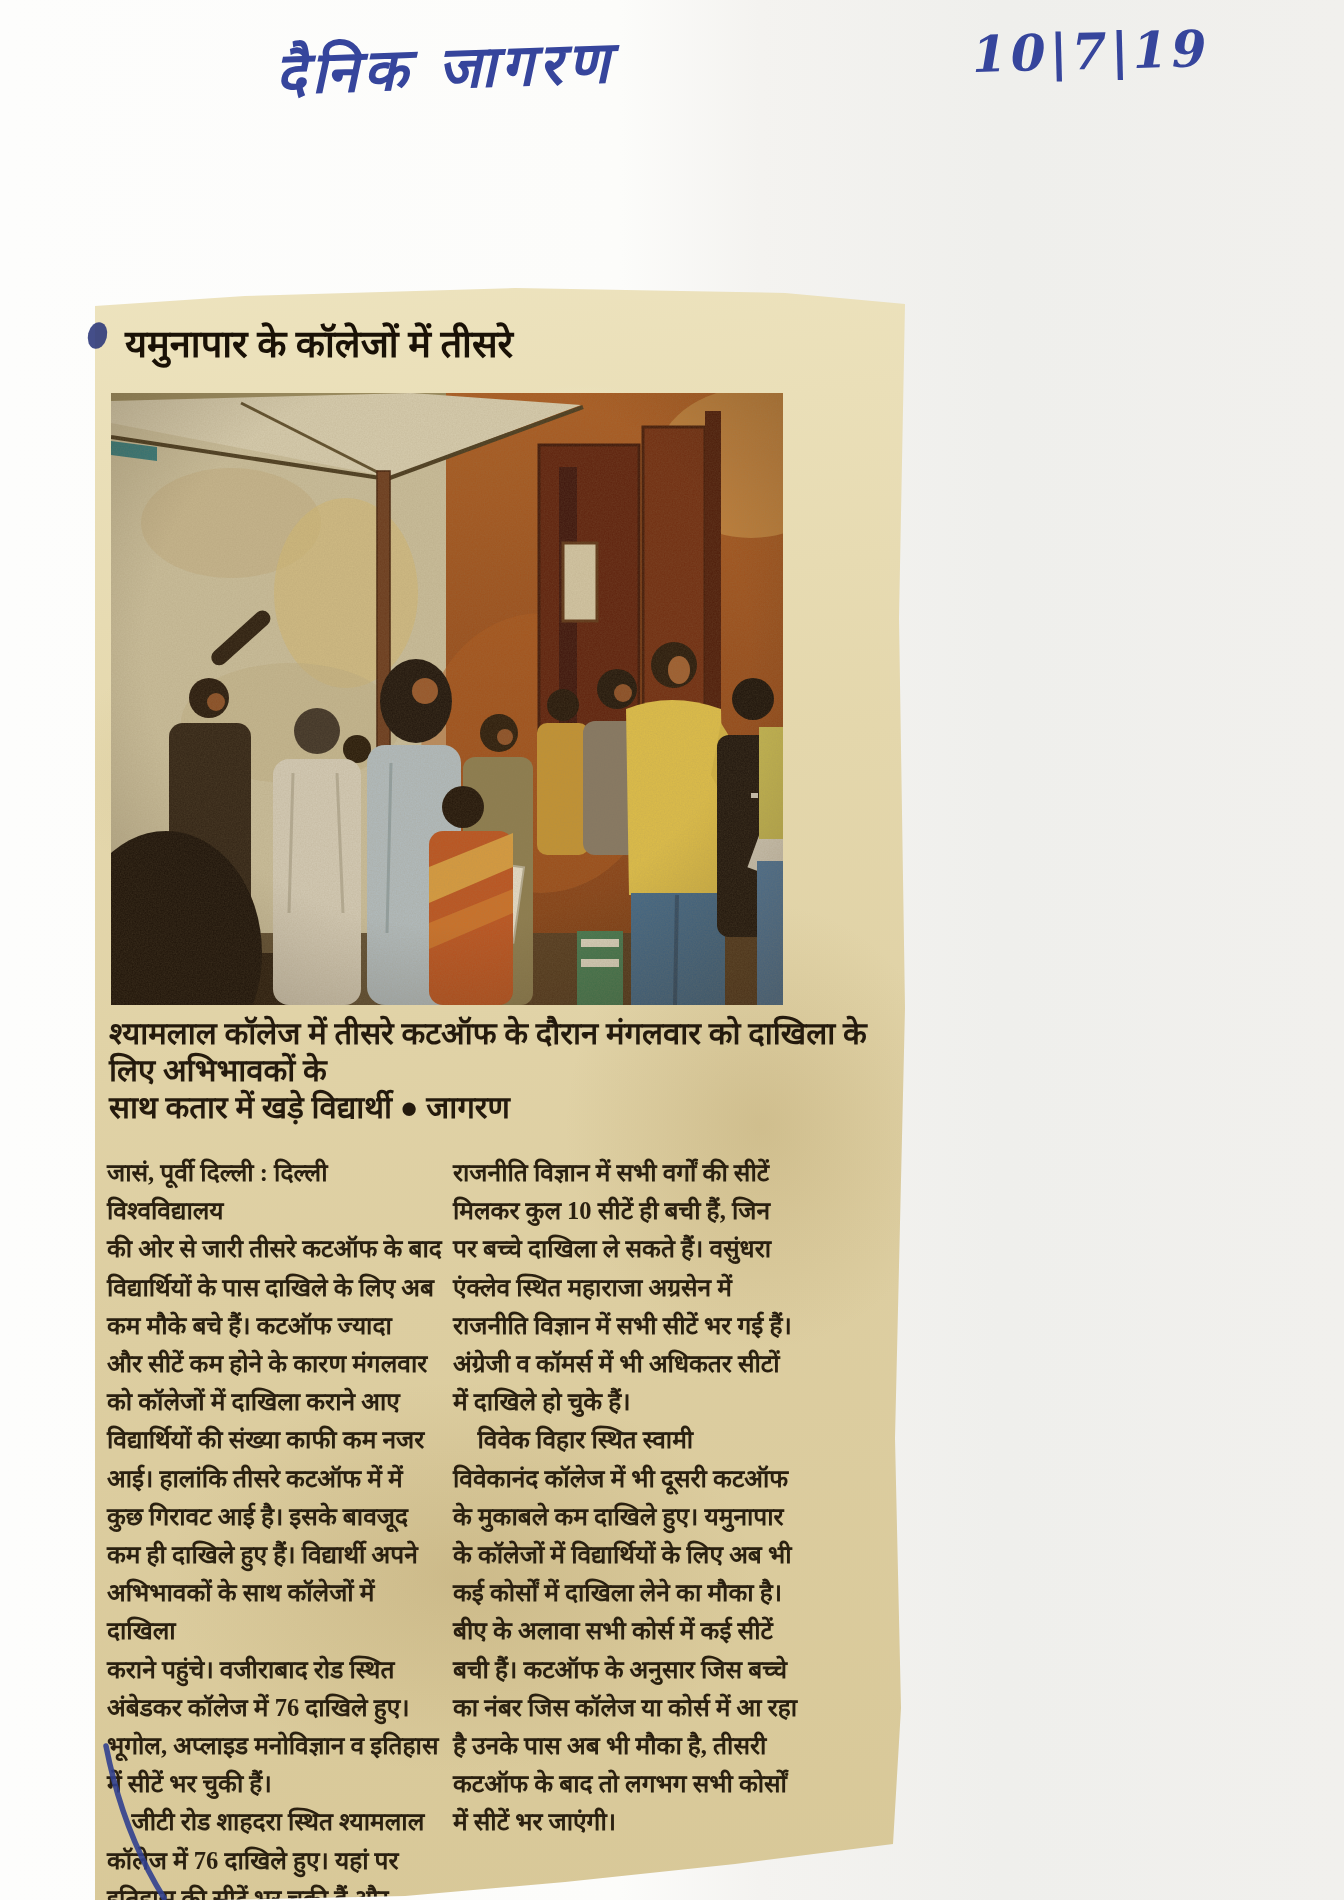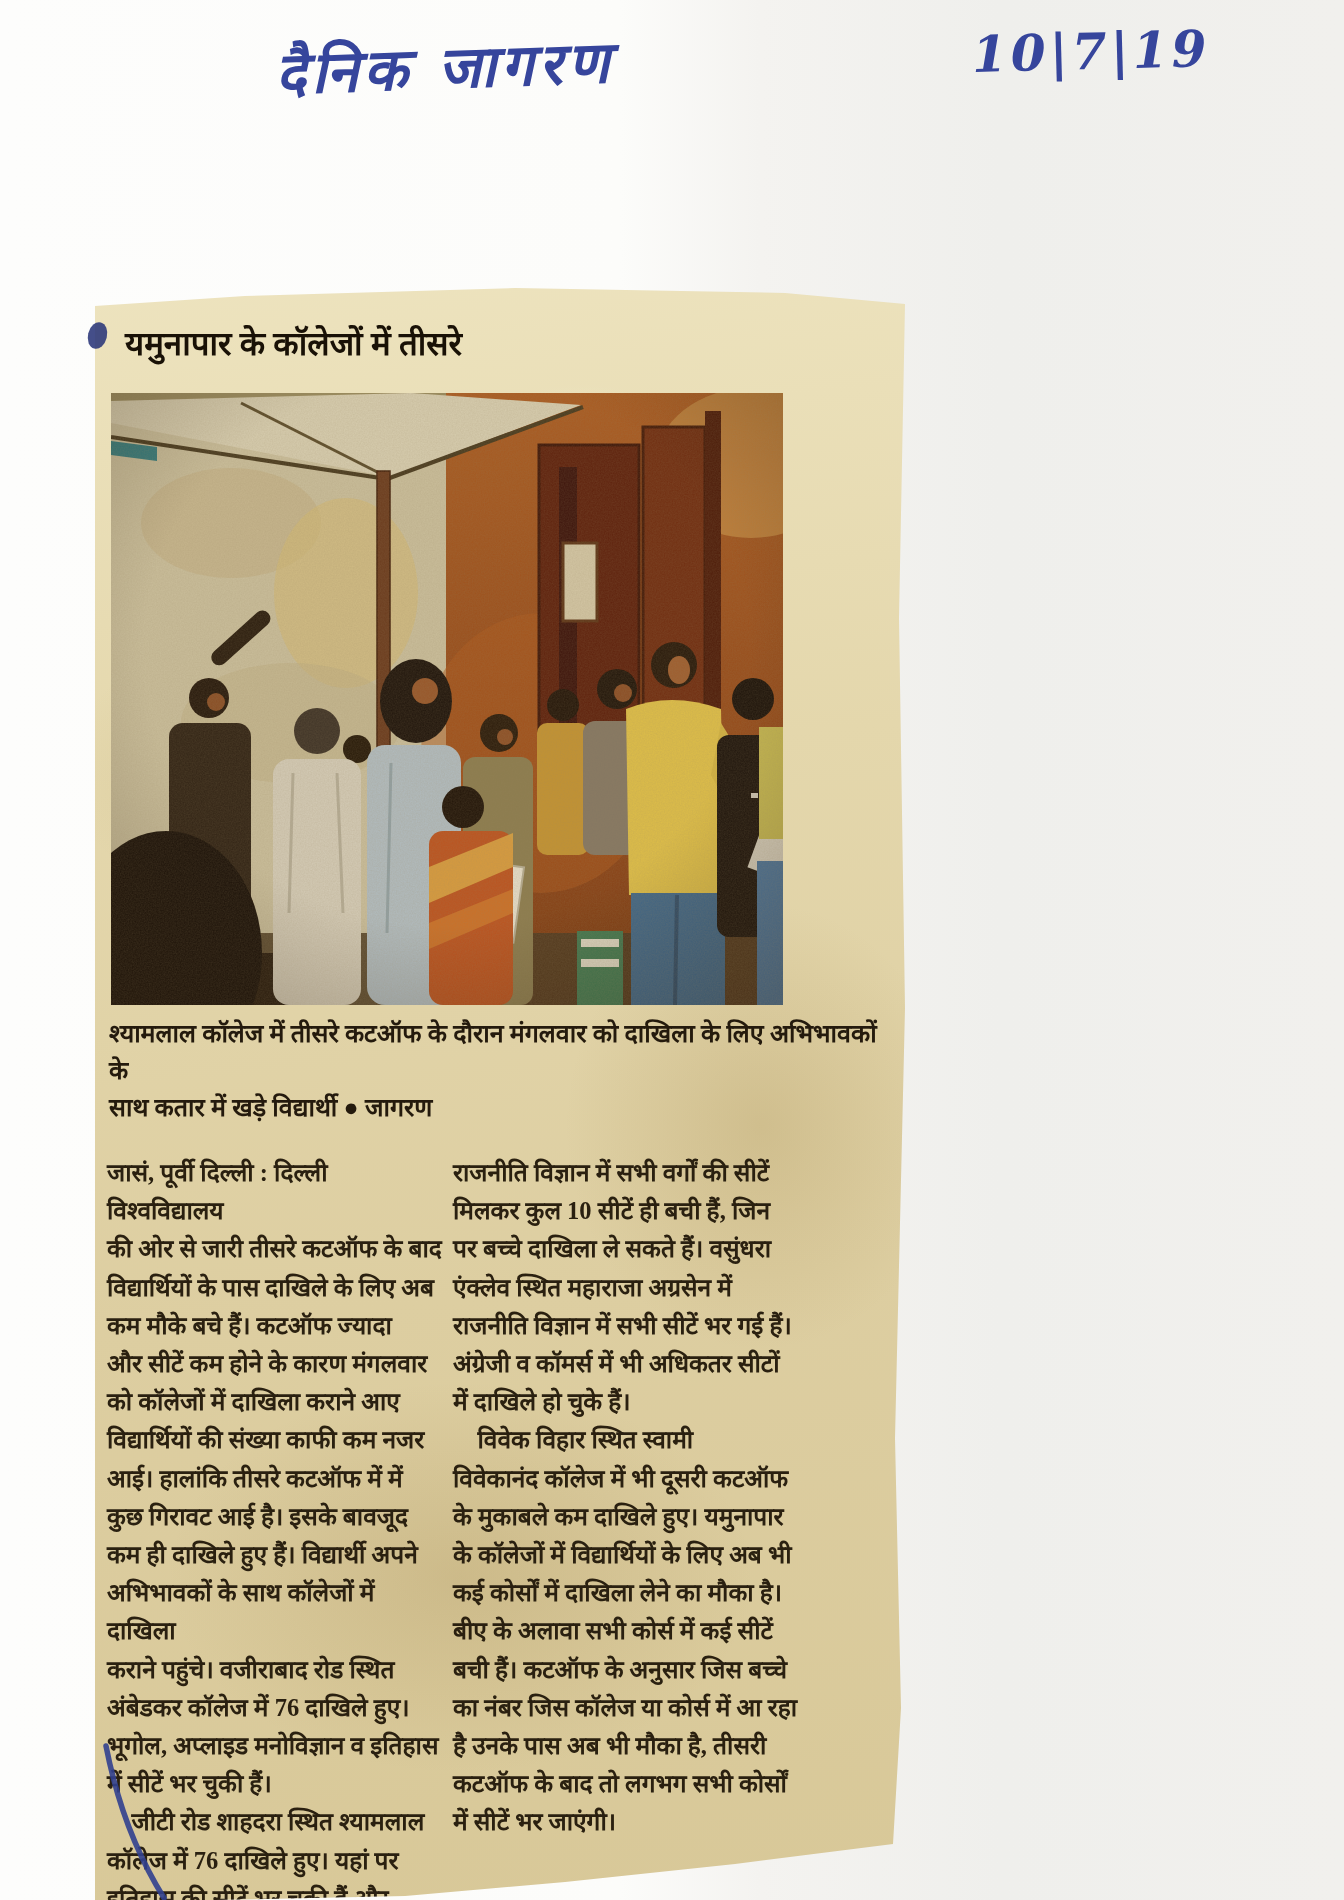--- a/index.html
+++ b/index.html
@@ -39,29 +39,29 @@
       radial-gradient(ellipse 300px 200px at 22% 30%, rgba(158,128,58,.16), transparent 70%),
       radial-gradient(ellipse 280px 320px at 82% 52%, rgba(146,116,52,.20), transparent 70%),
       radial-gradient(ellipse 420px 280px at 45% 80%, rgba(138,108,48,.18), transparent 70%),
       radial-gradient(ellipse 200px 140px at 60% 12%, rgba(255,250,225,.45), transparent 70%),
       linear-gradient(175deg,#ede3be 0%,#e4d7ac 30%,#ddcea1 62%,#d8c898 100%);
     clip-path:polygon(0px 18px,150px 8px,420px 0px,690px 5px,810px 16px,804px 330px,810px 720px,800px 1150px,806px 1420px,798px 1556px,640px 1576px,470px 1594px,310px 1608px,120px 1612px,0px 1612px);
     filter:drop-shadow(4px 8px 9px rgba(80,70,48,.35));
   }
   .headline{
     margin:20px 14px 0 30px;
-    font-size:33px;
+    font-size:38px;
     line-height:73px;
     font-weight:700;
     color:#191106;
   }
   .photo-wrap{margin:12px 0 0 16px;width:672px;height:612px;}
   .caption{
     margin:10px 10px 0 14px;
-    font-size:25px;
+    font-size:31px;
     line-height:37px;
     font-weight:700;
     color:#241a0d;
     white-space:pre-line;
   }
   .columns{
     display:flex;
     margin-top:28px;
     padding-left:12px;
   }

